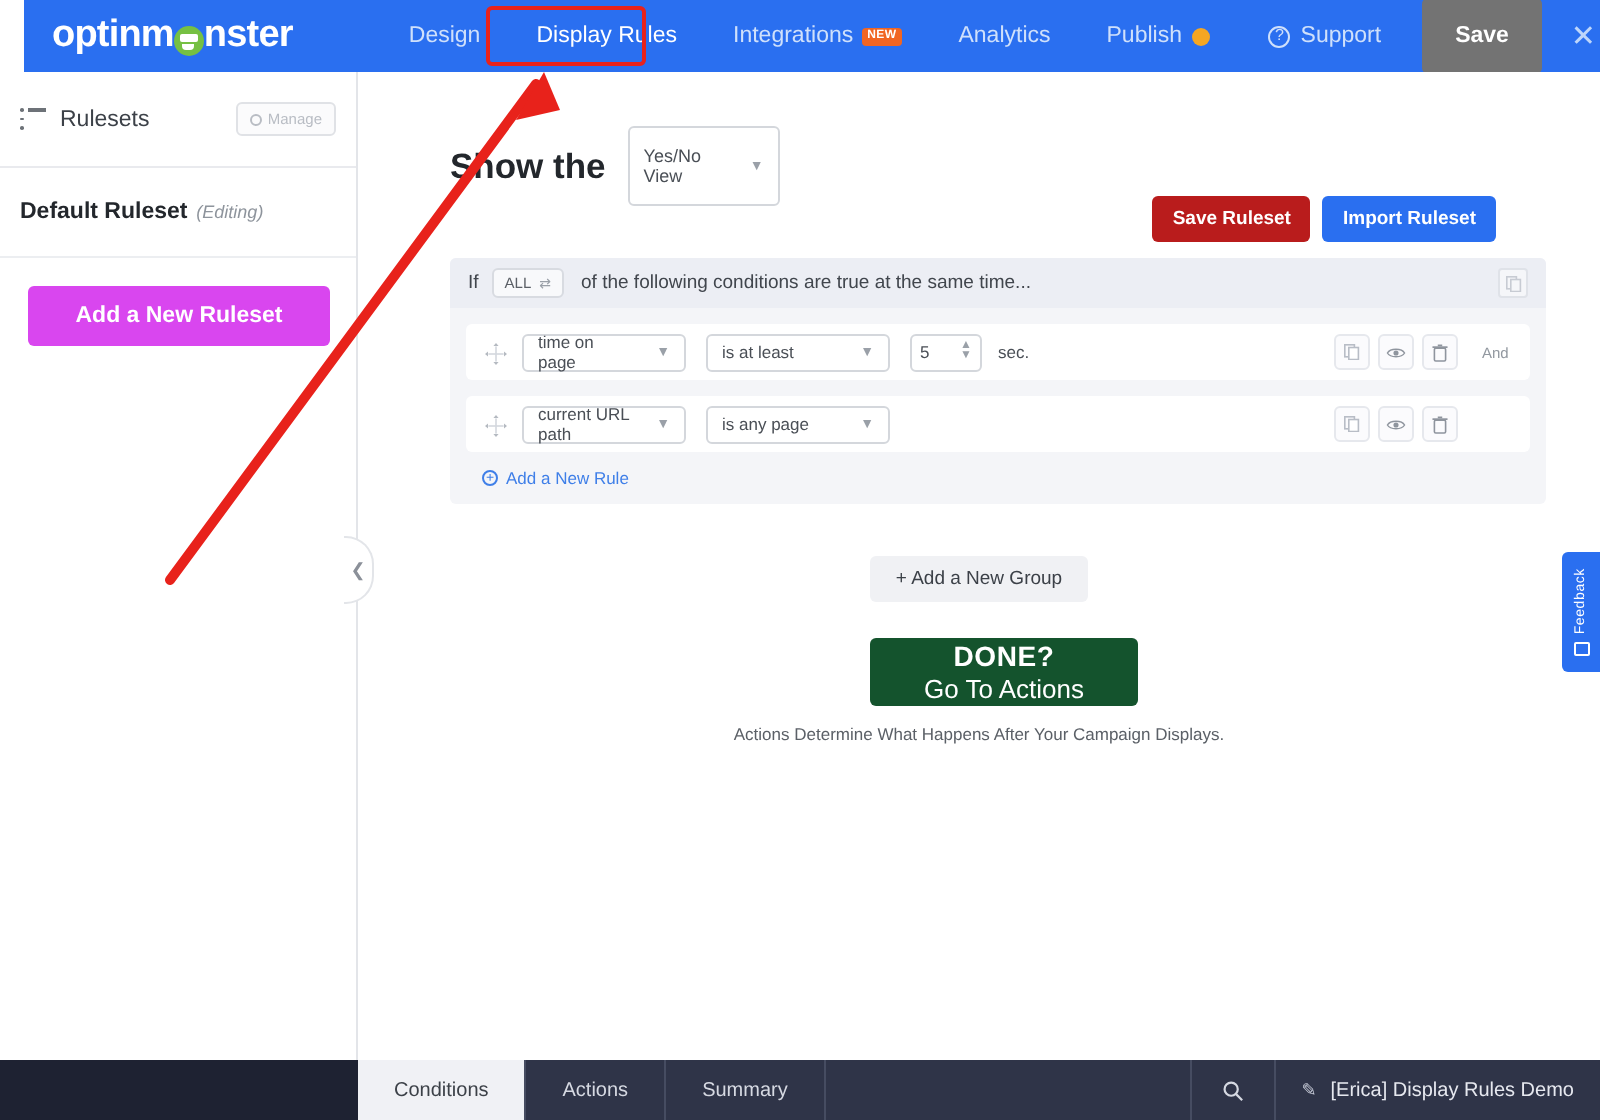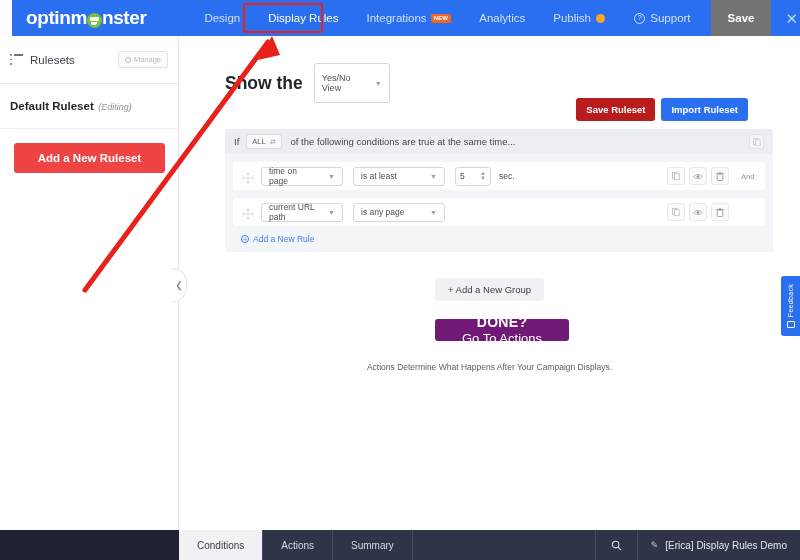--- a/index.html
+++ b/index.html
@@ -105,21 +105,21 @@
   .gear-mini {
     width:6px;height:6px;border-radius:50%;border:1.3px solid #b9bdc4;
     margin-right:3px; display:inline-block;
   }
   #ruleset-row {
     padding:12px 10px 14px 10px; border-bottom:1px solid #eceef1;
   }
   #ruleset-name { font-size:11.5px; color:#23272c; font-weight:bold; }
   #ruleset-state { font-size:9px; color:#8e949c; font-style:italic; font-weight:normal; }
   #add-ruleset {
-    margin:14px 14px 0 14px; background:#ef4444; color:#fff; border:none;
+    margin:14px 14px 0 14px; background:#d946ef; color:#fff; border:none;
     border-radius:3px; height:30px; width:151px; font-size:11.5px; font-weight:bold;
     cursor:pointer;
   }
 
   
   #collapse-handle {
     position:absolute; left:172px; top:268px; width:15px; height:34px;
     background:#ffffff; border:1px solid #e3e5e9; border-left:none;
     border-radius:0 14px 14px 0; display:flex; align-items:center;
     justify-content:center; cursor:pointer; z-index:5;
@@ -210,22 +210,22 @@
 
   #addgroup {
     position:absolute; left:0; right:0; top:242px; text-align:center;
   }
   #addgroup span {
     display:inline-block; background:#f0f1f4; color:#3c4148; font-size:9.5px;
     padding:6px 13px; border-radius:3px; cursor:pointer;
   }
 
   #donebtn {
-    position:absolute; left:256px; top:283px; width:134px; height:22px;
-    background:#701a75; color:#ffffff; border:none; border-radius:3px;
+    position:absolute; left:256px; top:283px; width:134px; height:34px;
+    background:#14532d; color:#ffffff; border:none; border-radius:3px;
     cursor:pointer; display:flex; flex-direction:column; align-items:center;
     justify-content:center; line-height:1;
   }
   #done-main { font-size:14px; font-weight:bold; letter-spacing:.3px; }
   #done-sub { font-size:13px; margin-top:3px; }
   #done-note {
     position:absolute; left:0; right:0; top:326px; text-align:center;
     font-size:8.5px; color:#5b6067;
   }
 

